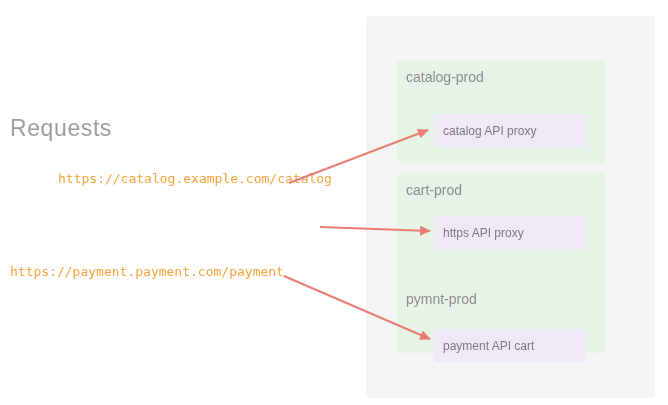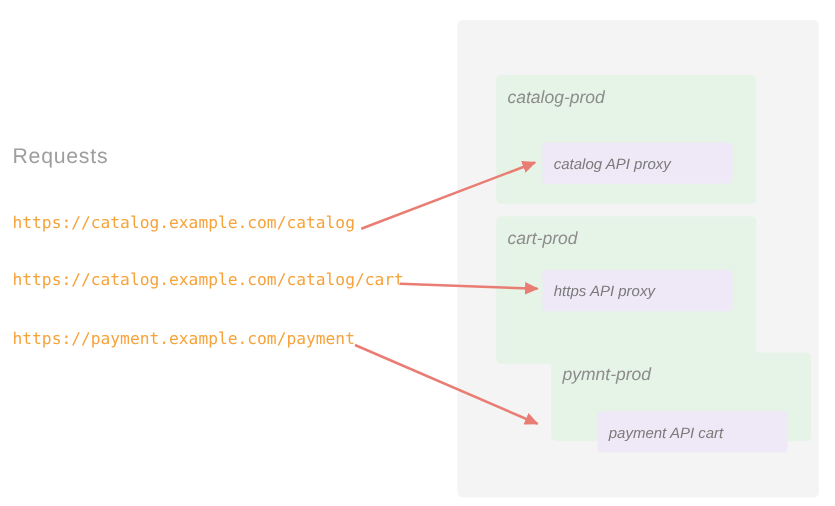--- a/index.html
+++ b/index.html
@@ -12,34 +12,34 @@
     position: relative;
     width: 668px;
     height: 405px;
     background: #ffffff;
     overflow: hidden;
   }
   .requests-heading {
     position: absolute;
     left: 10px;
     top: 115px;
-    font-size: 17px;
+    font-size: 23px;
     letter-spacing: 0.6px;
     color: var(--requests_heading_text, #9e9e9e);
   }
   .url {
     position: absolute;
     left: 10px;
     font-family: "DejaVu Sans Mono", monospace;
     font-size: 13px;
     line-height: 16px;
     color: var(--url_orange, #f6a33b);
     white-space: pre;
   }
-  .url-1 { top: 171px; }
+  .url-1 { top: 171px; margin-left: 48px; }
   .url-2 { top: 217px; }
   .url-3 { top: 264px; }
 
   .prod-group {
     position: absolute;
     left: 366px;
     top: 16px;
     width: 289px;
     height: 382px;
     background: var(--panel_bg, #f4f4f4);
@@ -52,25 +52,24 @@
     font-size: 14px;
     font-weight: bold;
     color: var(--title_text, #616161);
   }
   .env {
     position: absolute;
     left: 31px;
     width: 208px;
     background: var(--env_bg, #e6f3e7);
     border-radius: 4px;
-    font-style: italic;
   }
   .env-1 { top: 44px;  height: 103px; }
   .env-2 { top: 157px; height: 118px; }
-  .env-3 { top: 266px; height: 71px; margin-left: 44px; }
+  .env-3 { top: 266px; height: 71px; }
   .env-label {
     position: absolute;
     left: 9px;
     top: 9px;
     font-size: 14px;
     color: var(--env_label_text, #8c8c8c);
   }
   .proxy {
     position: absolute;
     left: 37px;
@@ -100,22 +99,21 @@
   }
 </style>
 </head>
 <body>
 
 <div class="canvas">
 
   <div class="requests-heading">Requests</div>
 
   <div class="url url-1">https://catalog.example.com/catalog</div>
-  <div class="url url-2">https://catalog.example.com/catalog/cart</div>
-  <div class="url url-3">https://payment.example.com/payment</div>
+  <div class="url url-3">https://payment.payment.com/payment</div>
 
   <div class="prod-group">
 
     <div class="env env-1">
       <div class="env-label">catalog-prod</div>
       <div class="proxy">catalog API proxy</div>
     </div>
 
     <div class="env env-2">
       <div class="env-label">cart-prod</div>

